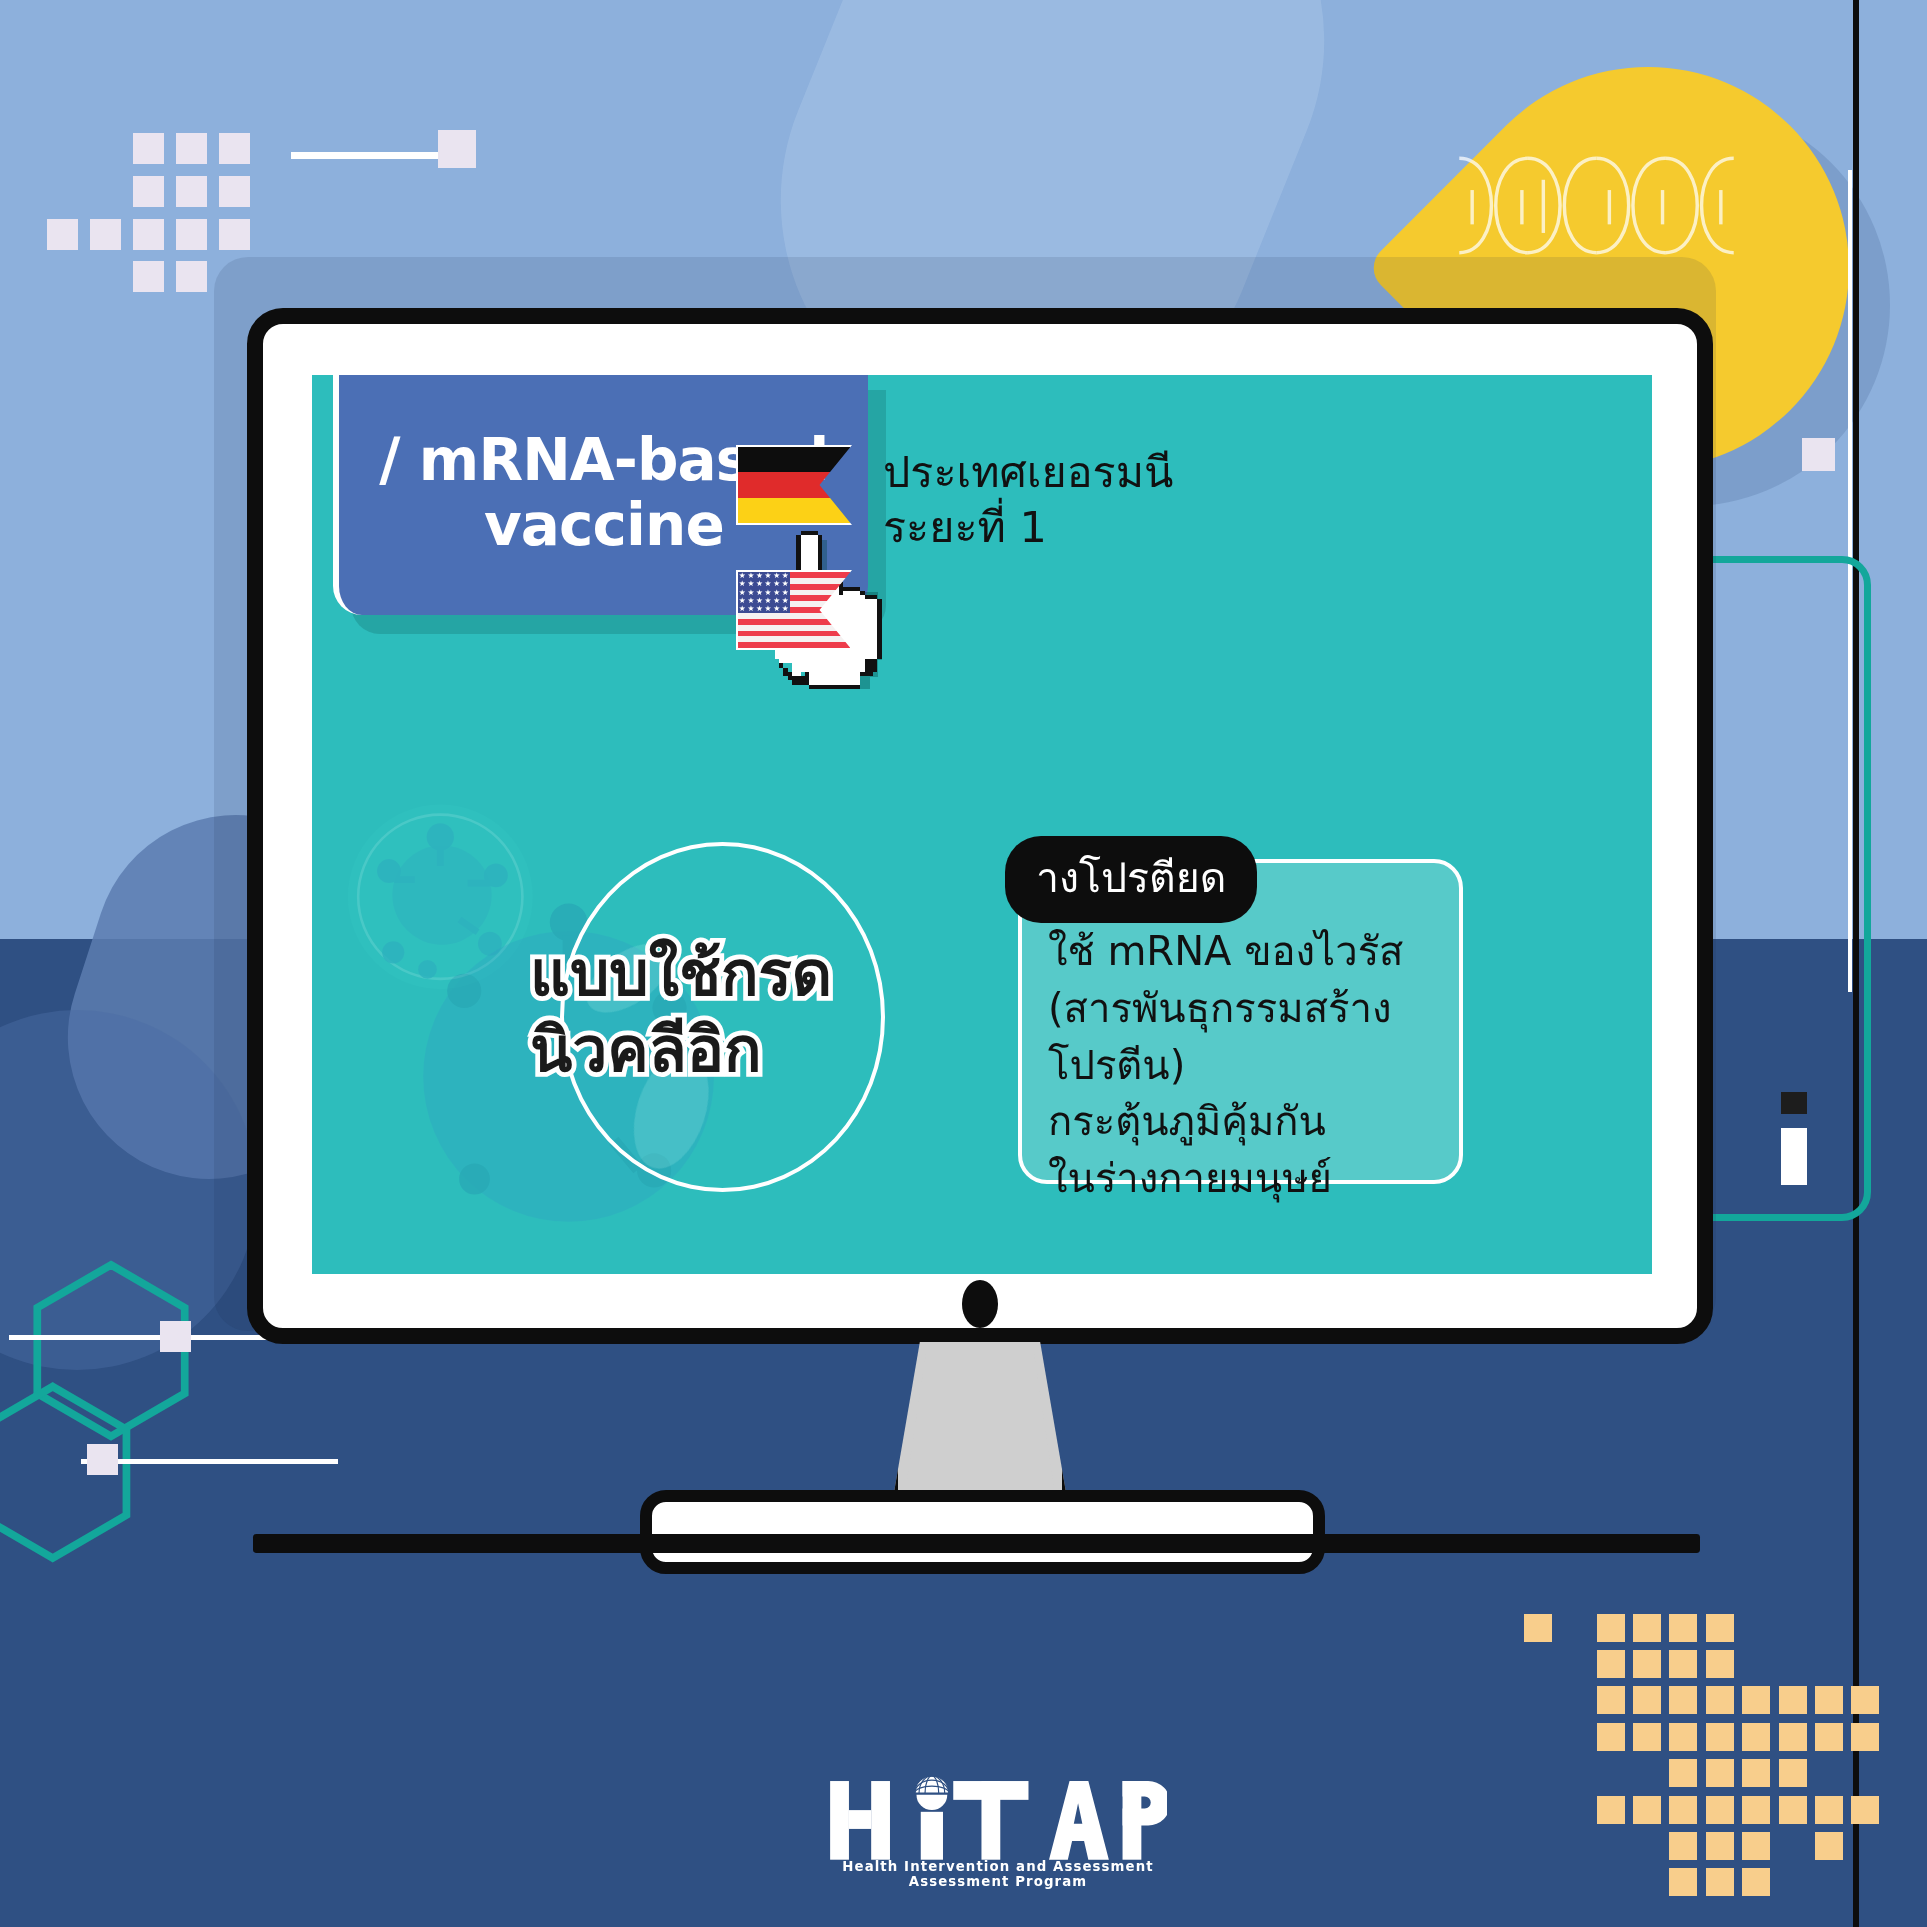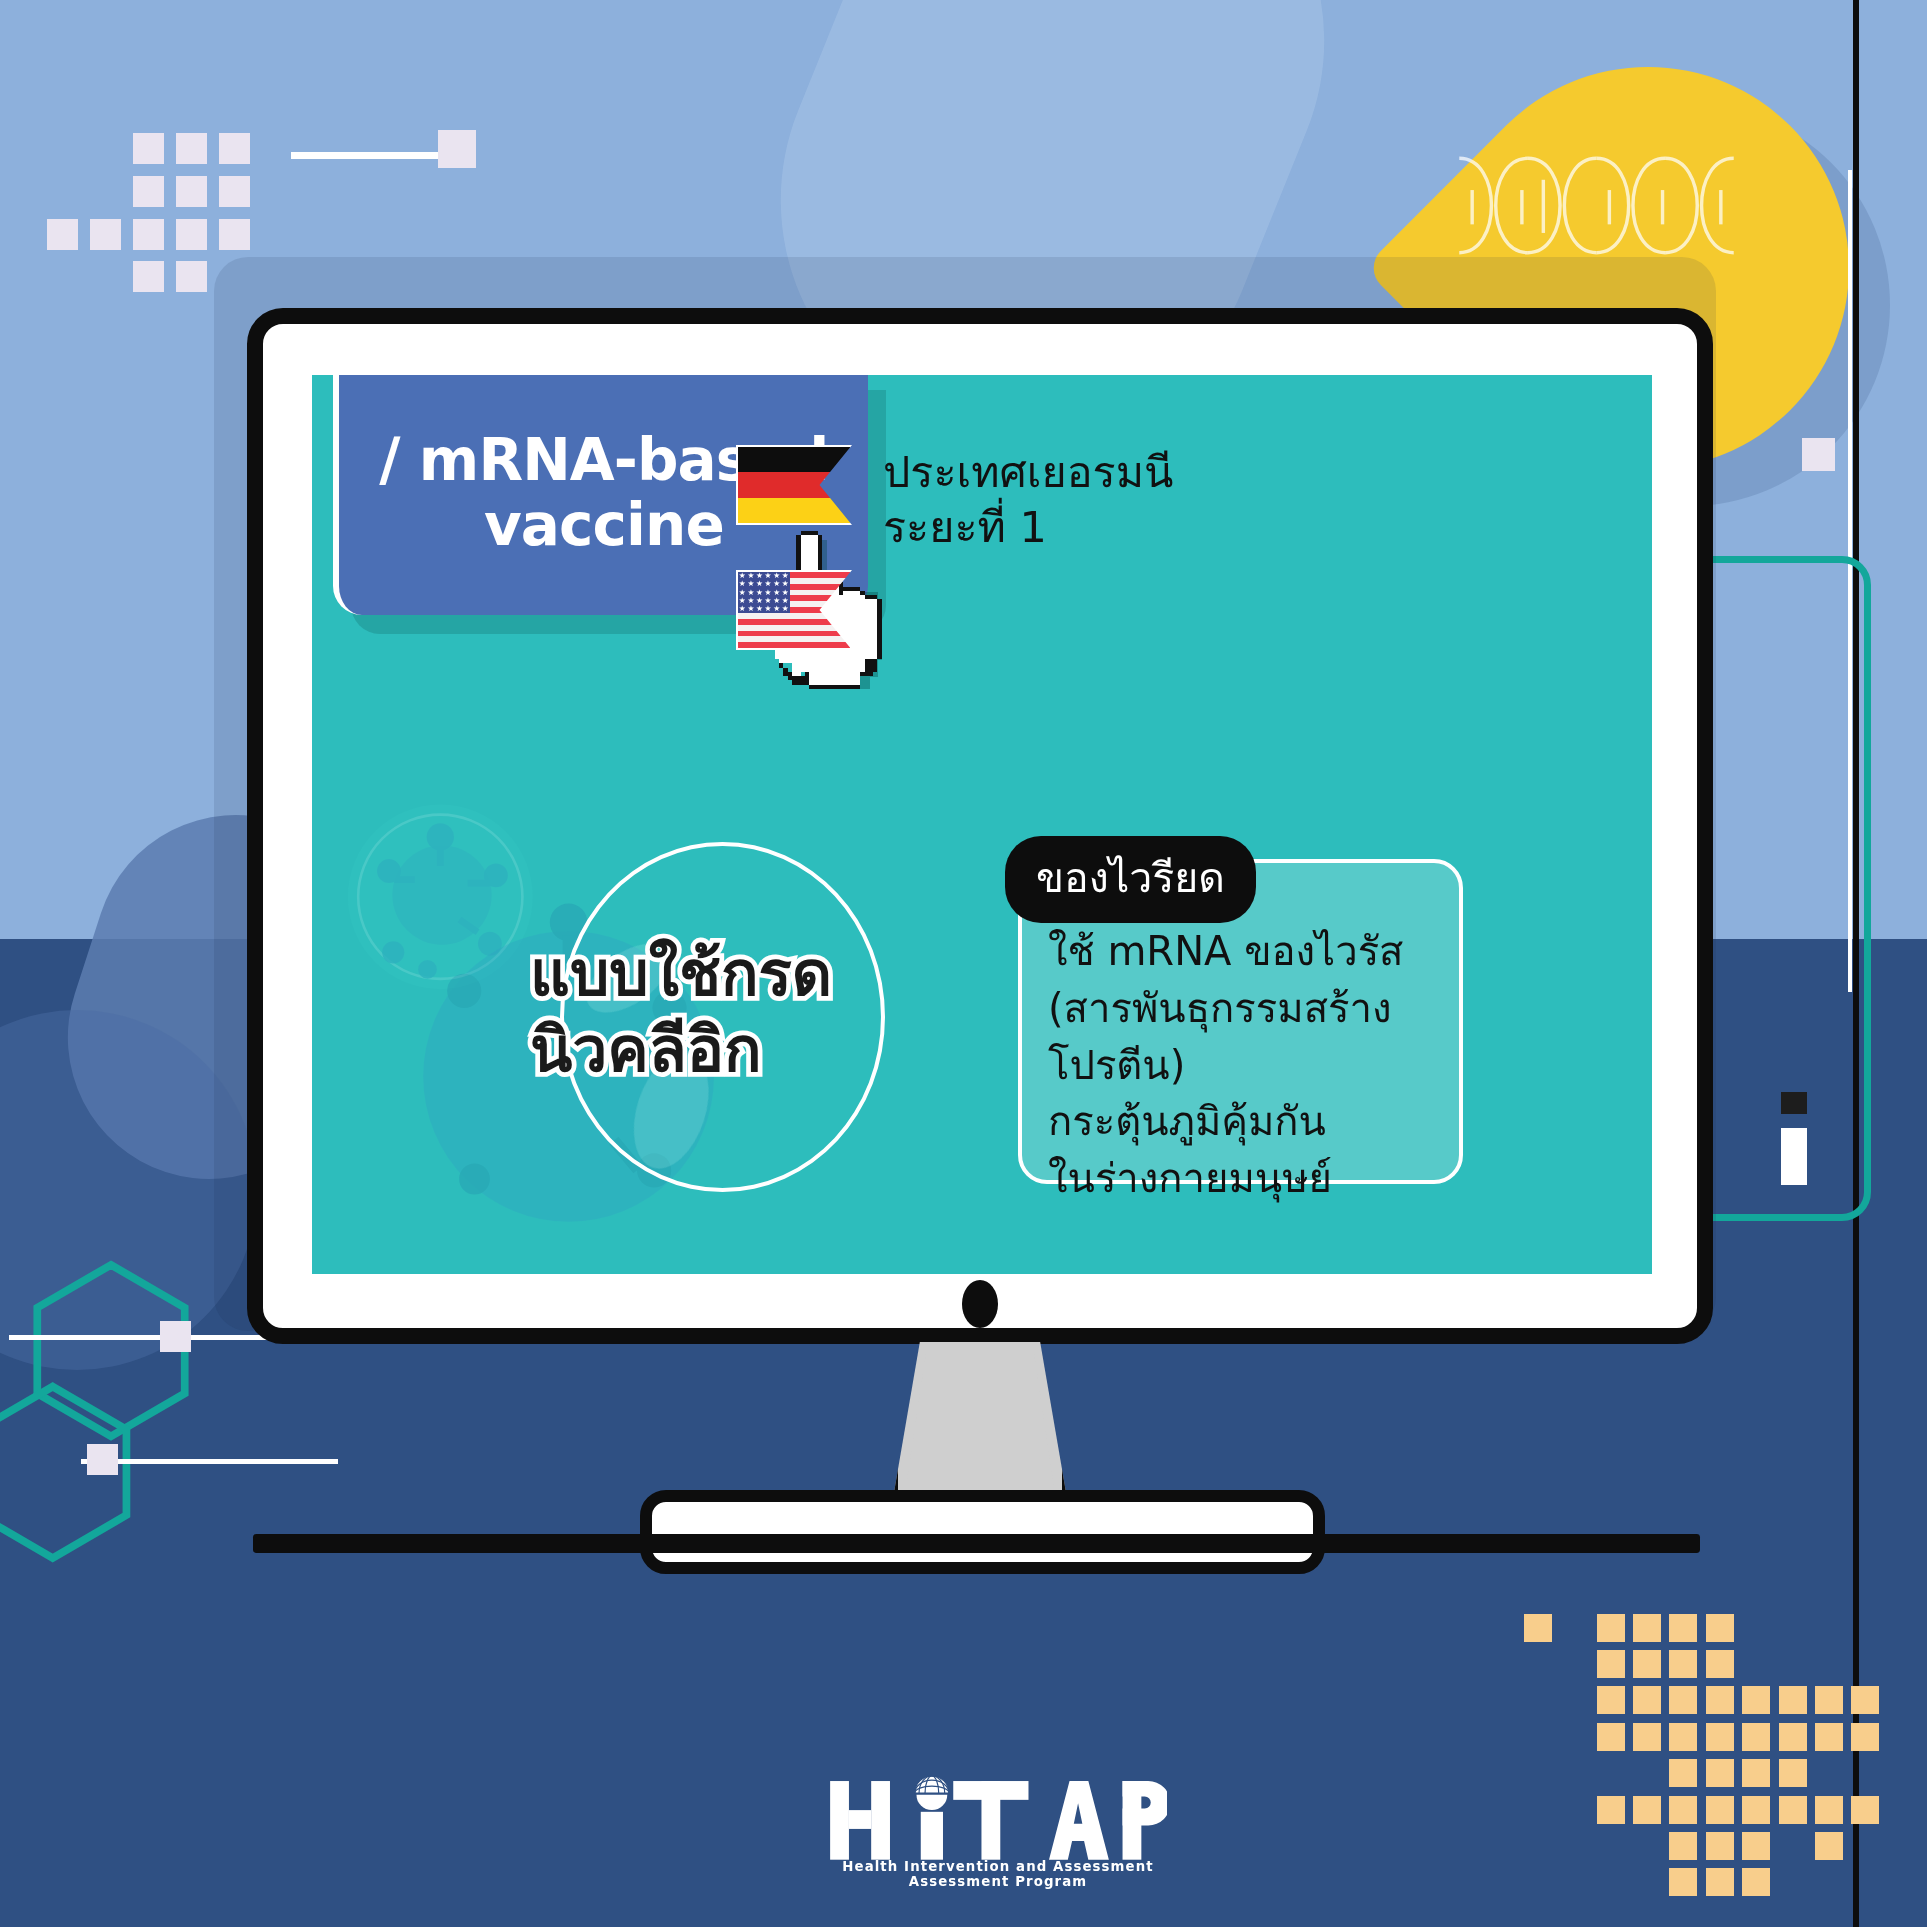--- a/index.html
+++ b/index.html
@@ -366,21 +366,21 @@
             <span>★</span>
         </div>
       </div>
     </div>
 
     <div class="vt-circle"></div>
     <div class="vt-text">แบบใช้กรด
 นิวคลีอิก</div>
 
     <div class="det-panel"></div>
-    <div class="det-badge">ของไวรียด</div>
+    <div class="det-badge">างโปรตียด</div>
     <div class="det-body">ใช้ mRNA ของไวรัส
 (สารพันธุกรรมสร้างโปรตีน)
 กระตุ้นภูมิคุ้มกัน
 ในร่างกายมนุษย์</div>
   </div>
 
   <svg class="logo" viewBox="0 0 400 120">
     <g fill="#ffffff">
       <rect x="6" y="8" width="22" height="92"></rect>
       <rect x="28" y="42" width="26" height="22"></rect>

